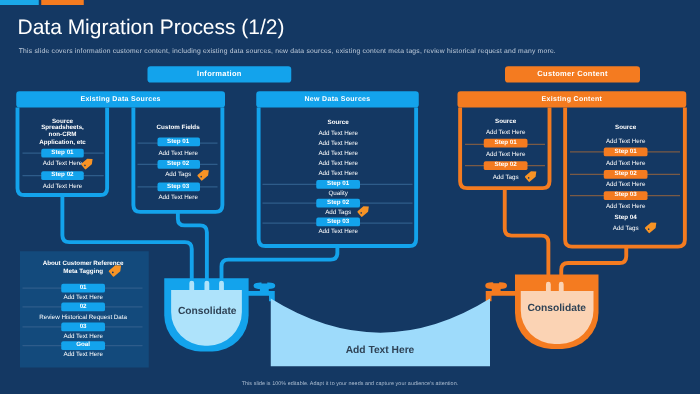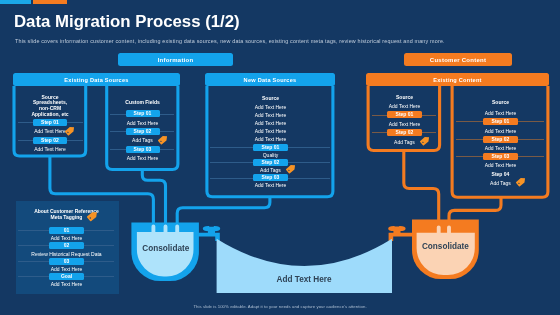--- a/index.html
+++ b/index.html
@@ -4,21 +4,21 @@
 <style>
   * { box-sizing: border-box; margin:0; padding:0; }
   html,body { width:560px; height:315px; }
   body { background:#143863; font-family:"Liberation Sans", sans-serif; overflow:hidden; position:relative; }
   .stage { position:absolute; left:0; top:0; width:560px; height:315px; overflow:hidden; }
   .abs { position:absolute; }
 
   #accent-blue { left:0; top:0; width:31px; height:4px; background:#1BA8E8; }
   #accent-orange { left:33px; top:0; width:34px; height:4px; background:#F47B20; }
 
-  #page-title { left:14px; top:12px; font-size:16.8px; font-weight:bold; color:#FFFFFF; white-space:nowrap; }
+  #page-title { left:14px; top:12px; font-size:16.8px; font-weight:normal; color:#FFFFFF; white-space:nowrap; }
   #page-subtitle { left:15px; top:38px; font-size:5.4px; letter-spacing:0.18px; color:#C2CEDD; white-space:nowrap; }
   #footer-note { left:0; top:304px; width:560px; text-align:center; font-size:4.3px; letter-spacing:0.05px; color:#AEBFD3; }
 
   .badge { border-radius:2.5px; display:flex; align-items:center; justify-content:center;
            color:#fff; font-weight:bold; font-size:6px; letter-spacing:0.25px; }
   .hdrbar { border-radius:2.5px; display:flex; align-items:center; justify-content:center;
             color:#fff; font-weight:bold; font-size:5.6px; letter-spacing:0.25px; }
 
   .col { position:absolute; }
   .colhead { position:absolute; text-align:center; font-size:5px; font-weight:bold; color:#fff;

